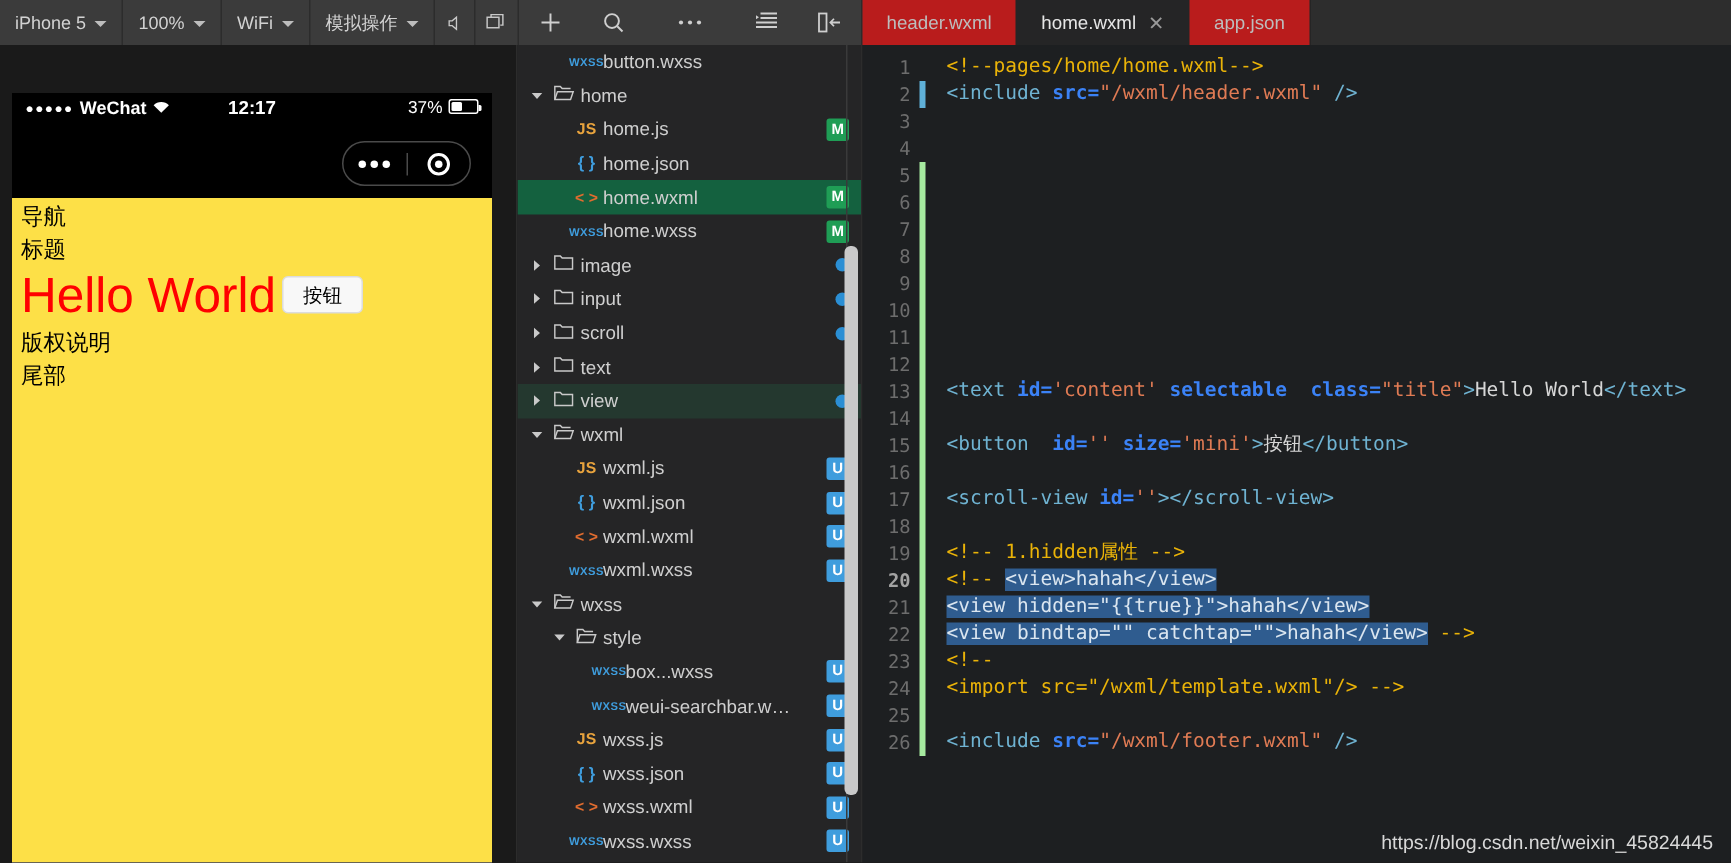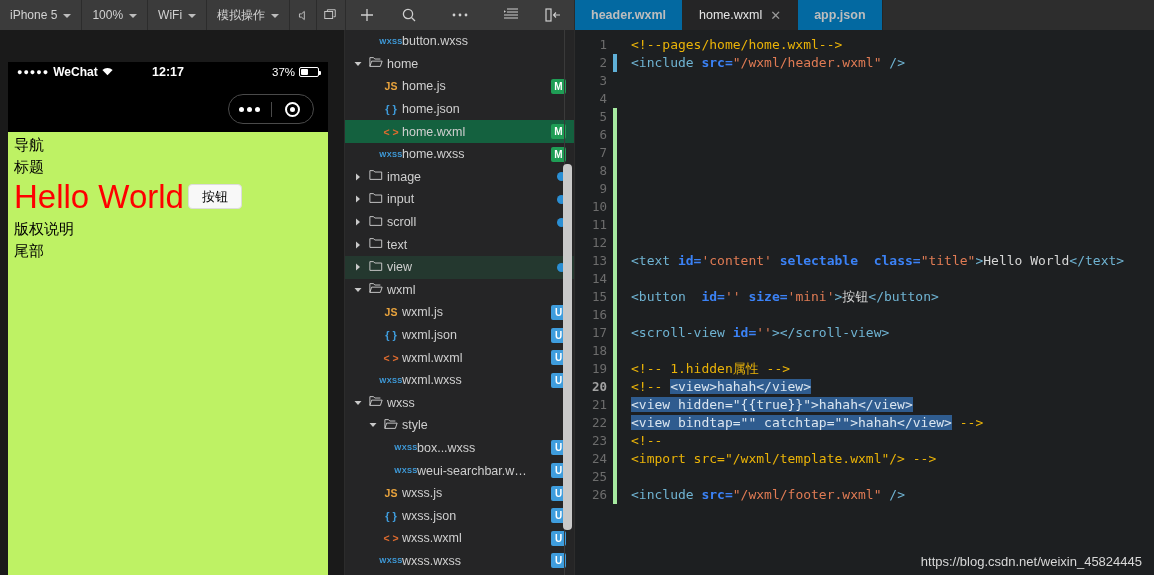--- a/index.html
+++ b/index.html
@@ -27,59 +27,59 @@
   .tb-btn { width: 42px; display:flex; align-items:center; justify-content:center; color:#cfcfcf; }
   .tb-spacer { flex: 1; }
 
   
   .tabstrip { display: flex; align-items: stretch; background: #2d2d2d; flex:1; border-left:1px solid #2c2c2c;}
   .tab {
     display: flex; align-items: center; gap: 8px;
     padding: 0 16px; font-size: 12.5px; color: #bdbdbd;
     border-right: 1px solid #252525; white-space: nowrap;
   }
-  .tab.inactive { background: #0369a1; font-weight: bold; }
+  .tab.inactive { background: #b91c1c; }
   .tab.active { background: #252526; color: #e6e6e6; }
   .tab .x { color: #9a9a9a; font-size: 13px; line-height: 1; }
 
   
   .body { flex: 1; display: flex; min-height: 0; }
 
   
   .sim { width: 345px; flex: none; background: #1a1a1a; position: relative; border-right:1px solid #2c2c2c;}
   .phone {
     position: absolute; left: 8px; top: 32px; width: 320px; bottom: 0;
     background: #ffffff; overflow: hidden;
     display: flex; flex-direction: column;
   }
   .statusbar {
     height: 20px; background: #000; color: #fff; display: flex; align-items: center;
     font-size: 12px; padding: 0 9px; flex: none;
   }
   .sb-left { display: flex; align-items: center; gap: 4px; flex: 1; }
   .dots { letter-spacing: 1px; font-size: 9px; }
   .sb-center { font-weight: bold; font-size: 12.5px; }
-  .sb-right { flex: 1; display: flex; align-items: center; justify-content: flex-end; gap: 4px; font-size: 11.5px;}
+  .sb-right { flex: 1; display: flex; align-items: flex-start; justify-content: flex-end; gap: 4px; font-size: 11.5px;}
   .batt { width: 20px; height: 10px; border: 1px solid #fff; border-radius: 2px; position: relative; display:flex; }
   .batt:after { content:''; position:absolute; right:-3px; top:3px; width:2px;height:4px;background:#fff;border-radius:0 1px 1px 0;}
   .batt i { display:block; width: 37%; margin:1px; background:#fff; border-radius:1px;}
 
   .navcap { height: 50px; background:#000; position: relative; flex:none;}
   .capsule {
     position: absolute; right: 14px; top: 12px; width: 86px; height: 30px;
     border: 1px solid #4a4a4a; border-radius: 16px; display: flex; align-items: center;
   }
   .capsule .cdots { flex:1; display:flex; align-items:center; justify-content:center; gap:3px;}
   .capsule .cdots span { width:5px;height:5px;border-radius:50%;background:#fff;display:block;}
   .capsule .sep { width:1px; height:15px; background:#4a4a4a;}
   .capsule .circ { flex:1; display:flex; align-items:center; justify-content:center;}
   .capsule .circ i { width:15px;height:15px;border-radius:50%;border:2px solid #fff; display:flex; align-items:center; justify-content:center;}
   .capsule .circ i:after { content:''; width:5px;height:5px;border-radius:50%;background:#fff;}
 
-  .pagebody { flex: 1; background: #bef264; padding: 2px 6px 0 6px; }
+  .pagebody { flex: 1; background: #fde047; padding: 2px 6px 0 6px; }
   .pg-line { font-size: 15px; color: #000; line-height: 1.45; }
   .hw-row { display: flex; align-items: center; gap: 4px; margin: 2px 0 4px 0; }
   .hw-title { color: #ff0000; font-size: 33px; line-height: 1.05; font-weight: normal; }
   .mini-btn {
     border: 1px solid #dcdcdc; border-radius: 4px; background: #f8f8f8;
     color: #000; font-size: 13px; padding: 5px 13px; line-height: 1;
   }
 
   
   .tree { width: 230px; flex:none; background: #252526; position: relative; overflow: hidden; border-right:1px solid #2c2c2c;}

